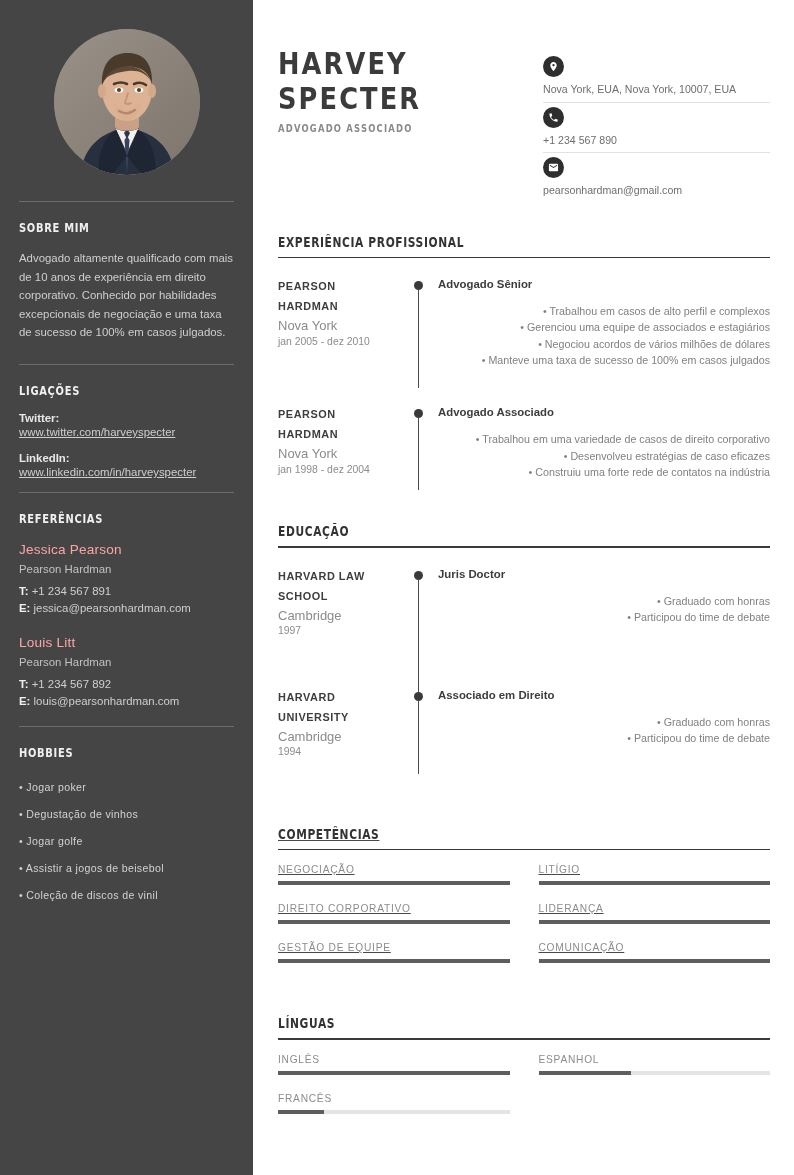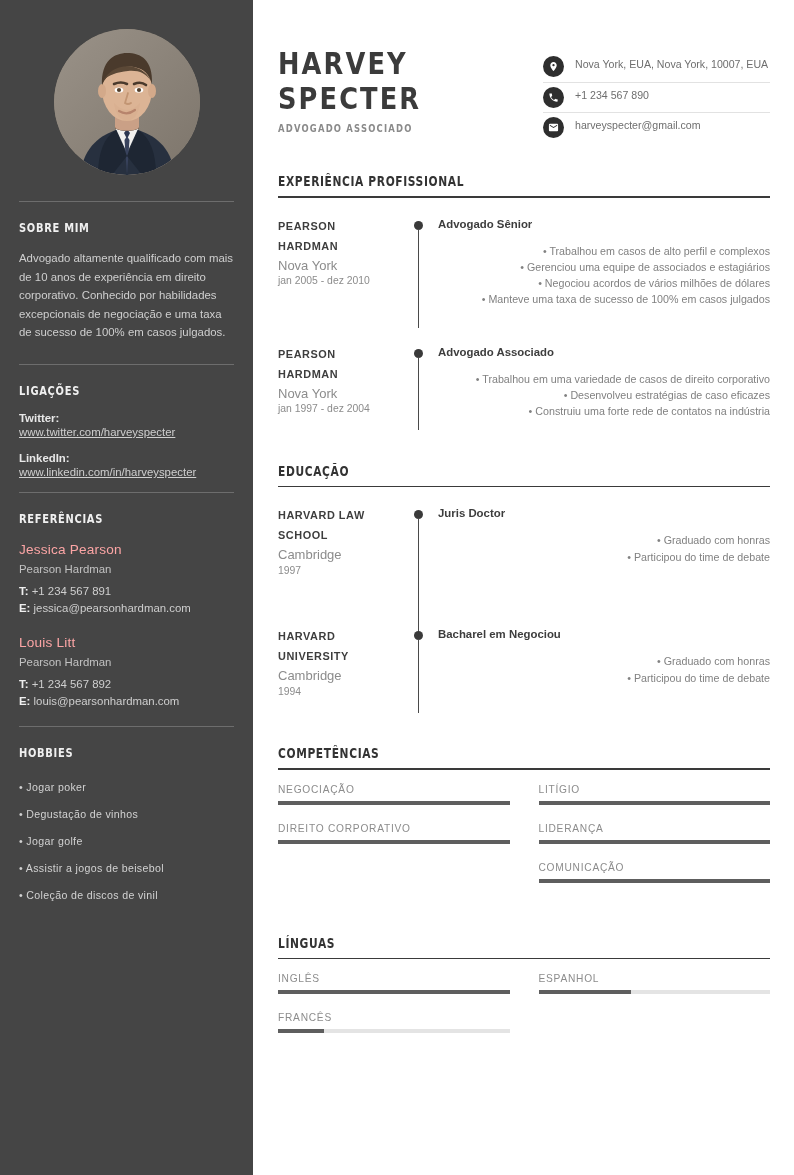--- a/index.html
+++ b/index.html
@@ -65,21 +65,21 @@
     letter-spacing:2.3px; line-height:35px; text-transform:uppercase;
     transform:scaleX(0.92); transform-origin:left center;
   }
   .jobtitle {
     font-family:"DejaVu Sans Condensed","Liberation Sans Narrow","Liberation Sans", sans-serif;
     font-size:10.2px; font-weight:bold; color:#8a8a8a;
     letter-spacing:1.3px; text-transform:uppercase; margin-top:7px;
     transform:scaleX(0.92); transform-origin:left center;
   }
   .contact-col { flex:1; padding-top:6px; }
-  .contact-row { display:flex; align-items:flex-start; min-height:30px; }
+  .contact-row { display:flex; align-items:flex-start; min-height:30px;flex-direction:column; }
   .contact-row + .contact-row { border-top:1px solid #e2e2e2; }
   .ci {
     width:21px; height:21px; border-radius:50%; background:#2e2e2e;
     flex:0 0 21px; margin-right:11px; margin-top:4px;
     display:flex; align-items:center; justify-content:center;
   }
   .ci svg { display:block; }
   .contact-text { font-size:10.6px; color:#6e6e6e; line-height:14.5px; padding-top:5px; padding-bottom:5px; }
 
   .sec { margin-top:24px; }
@@ -260,21 +260,21 @@
               </svg>
           </span>
           <span class="contact-text">+1 234 567 890</span>
         </div>
         <div class="contact-row">
           <span class="ci">
             <svg width="11" height="11" viewBox="0 0 24 24" fill="#ffffff">
                 <path d="M20 4H4a2 2 0 0 0-2 2v12a2 2 0 0 0 2 2h16a2 2 0 0 0 2-2V6a2 2 0 0 0-2-2zm0 4.2-8 5-8-5V6l8 5 8-5v2.2z"></path>
               </svg>
           </span>
-          <span class="contact-text">harveyspecter@gmail.com</span>
+          <span class="contact-text">pearsonhardman@gmail.com</span>
         </div>
       </div>
     </div>
 
     <section class="sec" style="margin-top:31px;">
       <div class="sec-title">Experiência Profissional</div>
       <div class="sec-rule"></div>
 
       <div class="entry">
         <div class="entry-left">
@@ -294,21 +294,21 @@
             <div class="bullet">• Negociou acordos de vários milhões de dólares</div>
             <div class="bullet">• Manteve uma taxa de sucesso de 100% em casos julgados</div>
           </div>
         </div>
       </div>
 
       <div class="entry last" style="margin-top:36px;">
         <div class="entry-left">
           <div class="org">Pearson Hardman</div>
           <div class="loc">Nova York</div>
-          <div class="dates">jan 1997 - dez 2004</div>
+          <div class="dates">jan 1998 - dez 2004</div>
         </div>
         <div class="entry-mark">
           <span class="dot"></span>
           <span class="vline"></span>
         </div>
         <div class="entry-right">
           <div class="role">Advogado Associado</div>
           <div class="bullets">
             <div class="bullet">• Trabalhou em uma variedade de casos de direito corporativo</div>
             <div class="bullet">• Desenvolveu estratégias de caso eficazes</div>
@@ -345,43 +345,49 @@
         <div class="entry-left">
           <div class="org">Harvard University</div>
           <div class="loc">Cambridge</div>
           <div class="dates">1994</div>
         </div>
         <div class="entry-mark">
           <span class="dot"></span>
           <span class="vline" style="bottom:-14px;"></span>
         </div>
         <div class="entry-right">
-          <div class="role">Bacharel em Negociou</div>
+          <div class="role">Associado em Direito</div>
           <div class="bullets">
             <div class="bullet">• Graduado com honras</div>
             <div class="bullet">• Participou do time de debate</div>
           </div>
         </div>
       </div>
     </section>
 
-    <section class="sec" style="margin-top:46px;">
+    <section class="sec" style="margin-top:66px;text-decoration:underline;">
       <div class="sec-title">Competências</div>
       <div class="sec-rule"></div>
 
       <div class="grid2">
         <div class="gcol">
           <div class="meter">
             <div class="meter-label">Negociação</div>
             <div class="track">
                 <div class="fill" style="width: 100%;"></div>
               </div>
           </div>
           <div class="meter">
             <div class="meter-label">Direito Corporativo</div>
+            <div class="track">
+                <div class="fill" style="width: 100%;"></div>
+              </div>
+          </div>
+          <div class="meter">
+            <div class="meter-label">Gestão de Equipe</div>
             <div class="track">
                 <div class="fill" style="width: 100%;"></div>
               </div>
           </div>
         </div>
         <div class="gcol">
           <div class="meter">
             <div class="meter-label">Litígio</div>
             <div class="track">
                 <div class="fill" style="width: 100%;"></div>

